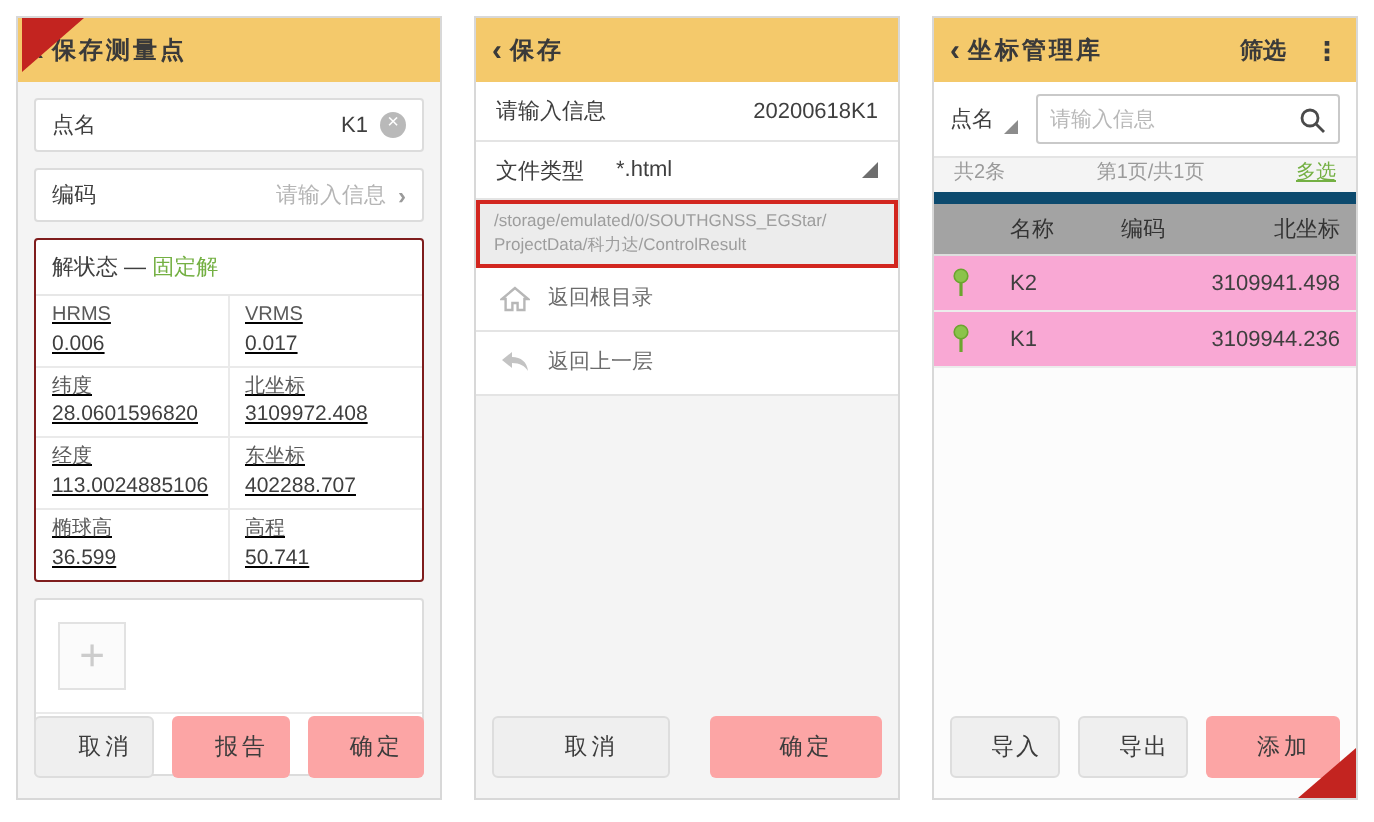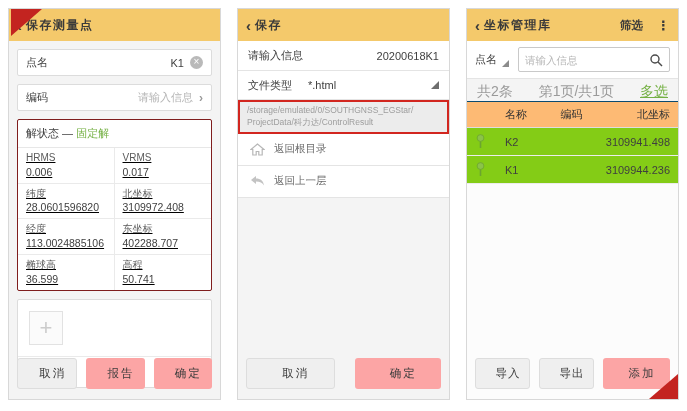--- a/index.html
+++ b/index.html
@@ -80,31 +80,31 @@
   .searchrow { background:#fff; padding:6px 8px; display:flex; align-items:center; gap:9px;
     border-bottom:1px solid #e4e4e4; }
   .fieldsel { font-size:11px; color:#3f3f3f; display:flex; align-items:flex-end; gap:5px;
     padding:2px 0; }
   .fieldsel .corner-tri { border-bottom-color:#8c8c8c; border-left-width:7px; border-bottom-width:7px; }
   .searchbox { flex:1; height:25px; border:1px solid #c9c9c9; border-radius:2px; background:#fff;
     display:flex; align-items:center; padding:0 6px; }
   .searchbox input { flex:1; border:none; outline:none; background:transparent;
     font-size:10.5px; color:#3f3f3f; width:40px; font-family:inherit; }
   .searchbox input::placeholder { color:#b8b8b8; }
-  .pagrow { height:23px; display:flex; align-items:flex-end; padding:0 10px; font-size:14px;
-    color:#9a9a9a; border-bottom:1px solid #0c4a6e; }
+  .pagrow { height:23px; display:flex; align-items:flex-start; padding:0 10px; font-size:10px;
+    color:#9a9a9a; border-bottom:6px solid #0c4a6e; }
   .pag-mid { flex:1; text-align:center; }
   .multisel { color:#74b043; text-decoration:underline; }
-  .thead { height:26px; background:#fdba74; border-bottom:1px solid #dedede; display:grid;
+  .thead { height:26px; background:#a3a3a3; border-bottom:1px solid #dedede; display:grid;
     grid-template-columns:88px 1fr 90px; align-items:center; font-size:11px; color:#333; }
   .th-name { padding-left:38px; }
   .th-code { text-align:center; }
   .th-north { text-align:right; padding-right:8px; }
   .tbody { flex:1; background:#fcfcfc; }
-  .trow { height:28px; background:#84cc16; border-bottom:1px solid #ececec; display:grid;
+  .trow { height:28px; background:#f9a8d4; border-bottom:1px solid #ececec; display:grid;
     grid-template-columns:30px 58px 1fr; align-items:center; padding:0 8px 0 8px;
     font-size:11px; color:#3f3f3f; }
   .t-north { text-align:right; }
 </style>
 </head>
 <body>
 
 <div class="stage">
 
   <div class="card" id="card1">

